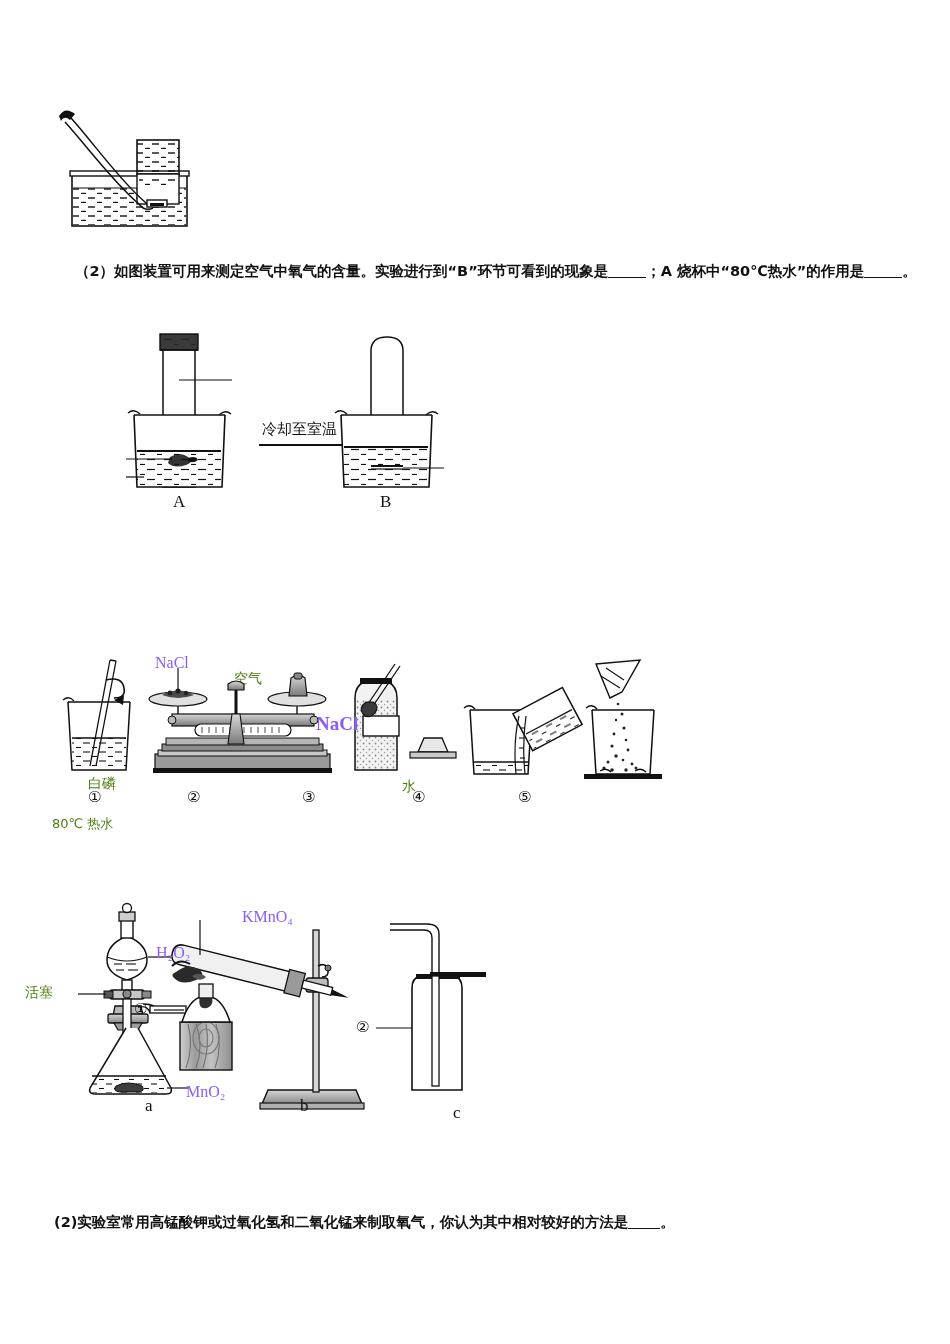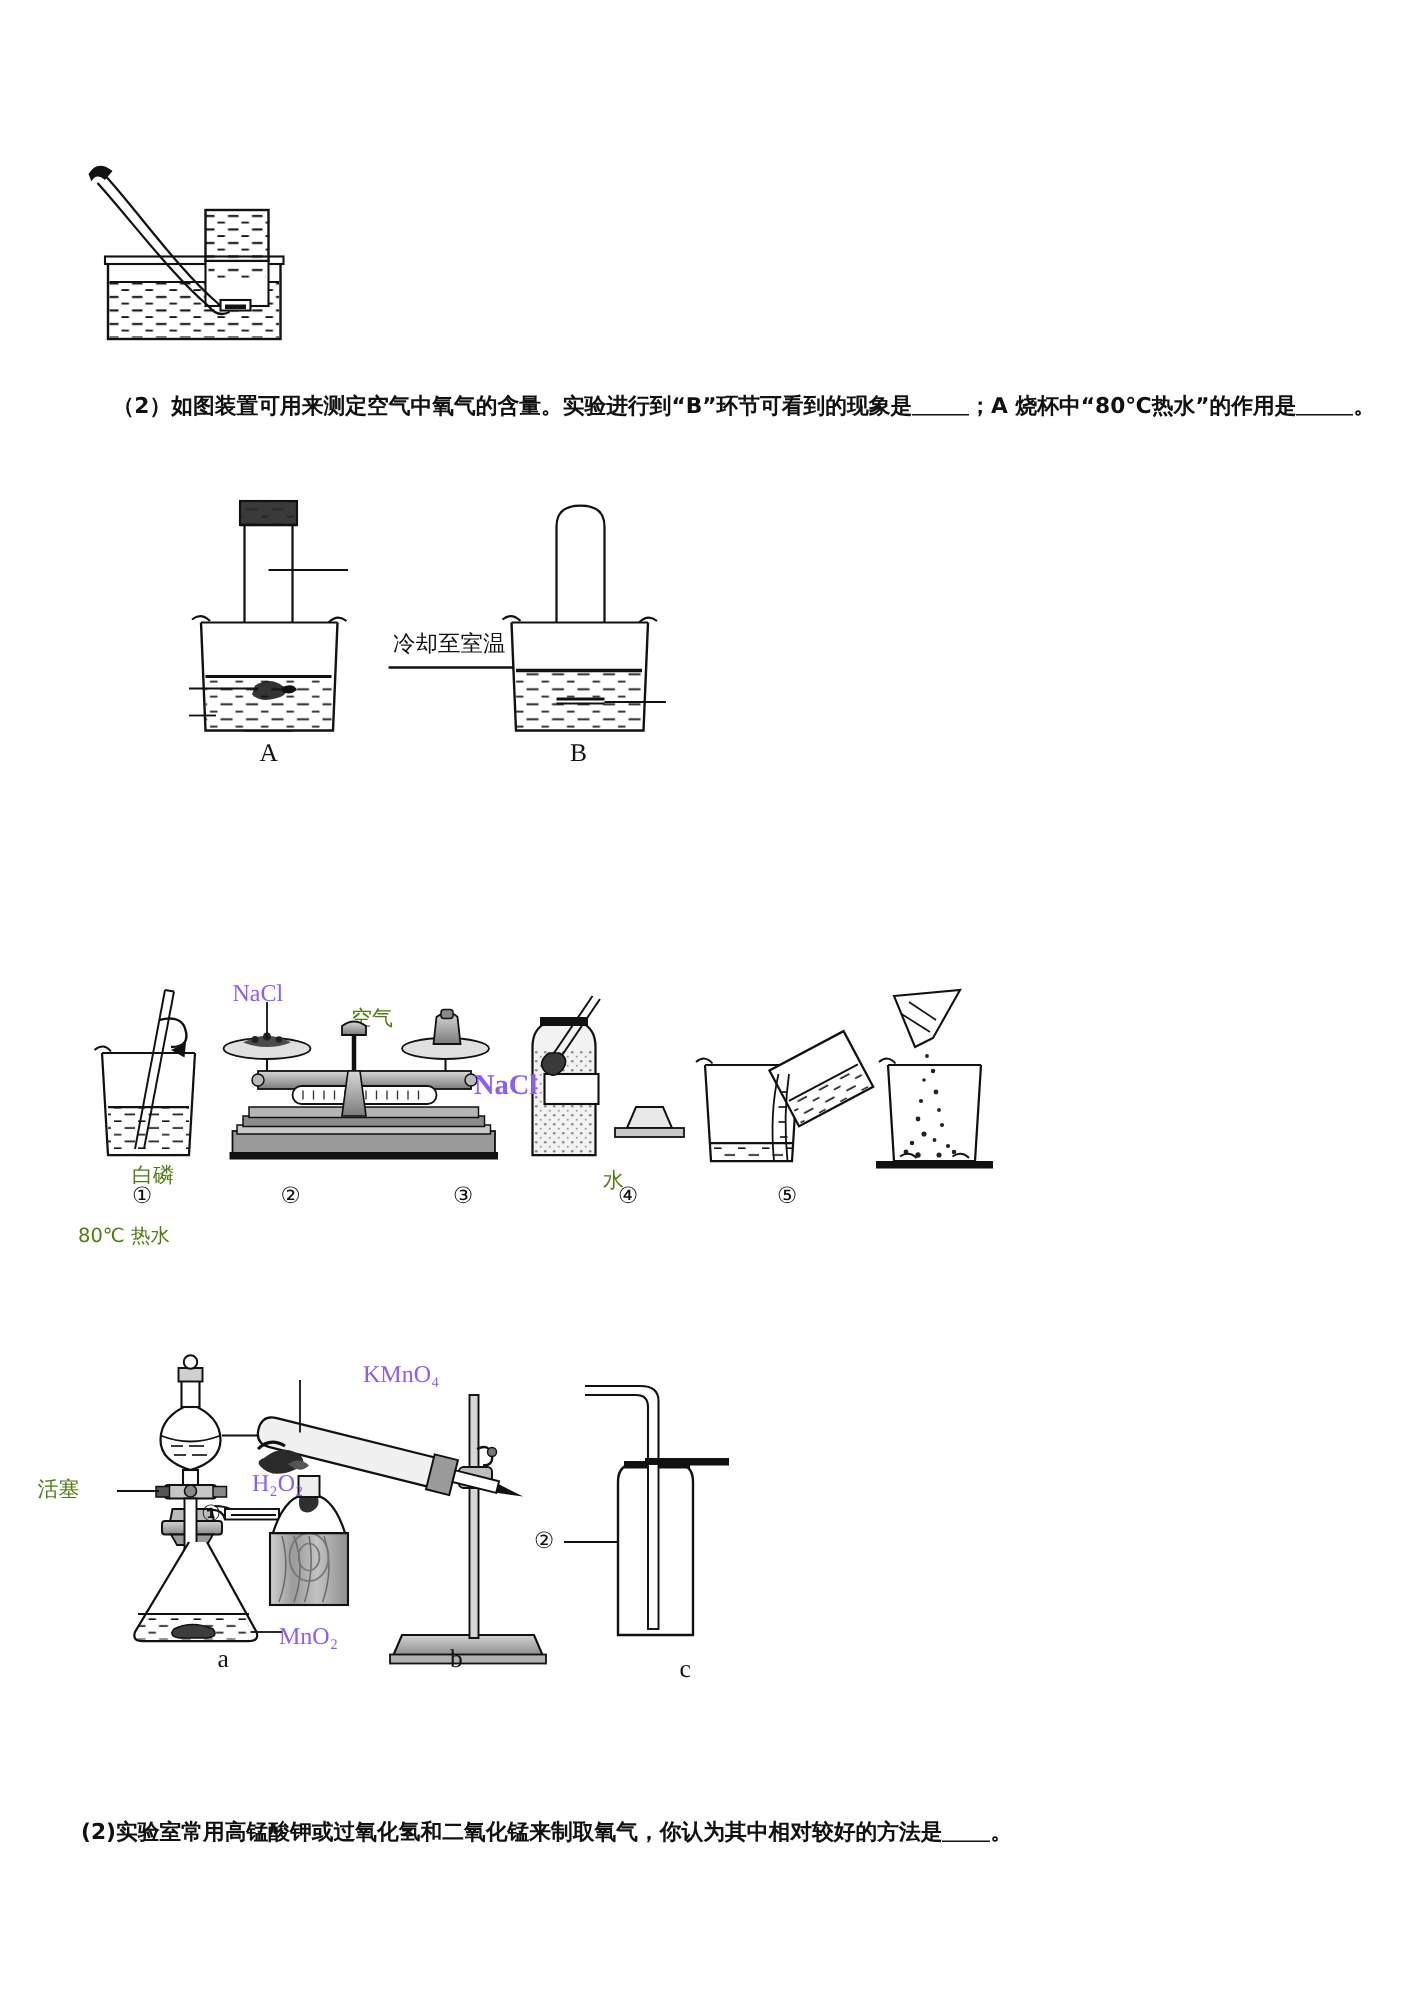--- a/index.html
+++ b/index.html
@@ -471,21 +471,21 @@
         <rect x="370" y="72" width="56" height="5" fill="#111"></rect>
 
         <rect x="372" y="76" width="7" height="110" fill="#fff" stroke="#111" stroke-width="1.3"></rect>
         <path d="M372 76 L372 38 q 0 -8 -8 -8 L330 30" fill="none" stroke="#111" stroke-width="1.4"></path>
         <path d="M379 76 L379 34 q 0 -10 -12 -10 L330 24" fill="none" stroke="#111" stroke-width="1.4"></path>
 
         <line x1="316" y1="128" x2="352" y2="128" stroke="#111" stroke-width="1.2"></line>
       </g>
     </svg>
 
-    <div class="lbl-serif" style="left:108px; top:44px;margin-top:37px;">
+    <div class="lbl-serif" style="left:96px; top:44px;">
       <span>H₂O₂</span>
     </div>
     <div class="lbl" style="left:-35px; top:84px;">活塞</div>
     <div class="lbl-serif" style="left:126px; top:183px;">MnO₂</div>
     <div class="lbl-serif" style="left:182px; top:8px;">KMnO₄</div>
     <div class="circnum" style="left:74px; top:100px;">①</div>
     <div class="circnum" style="left:296px; top:118px;">②</div>
 
     <div class="panel-letter" style="left:85px; top:196px;">a</div>
     <div class="panel-letter" style="left:240px; top:196px;">b</div>

